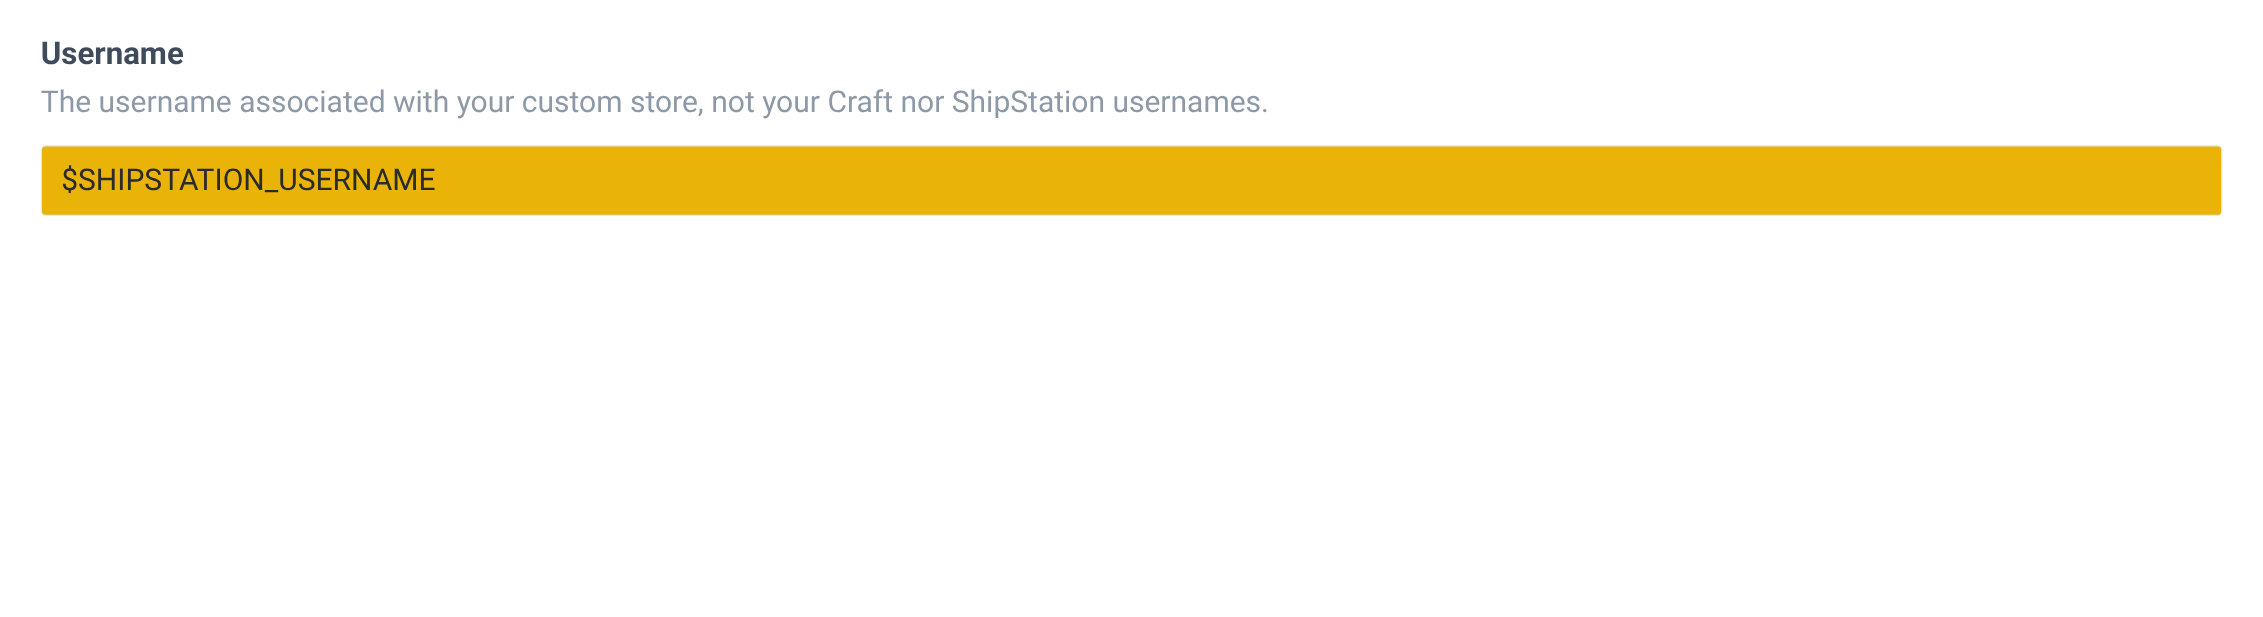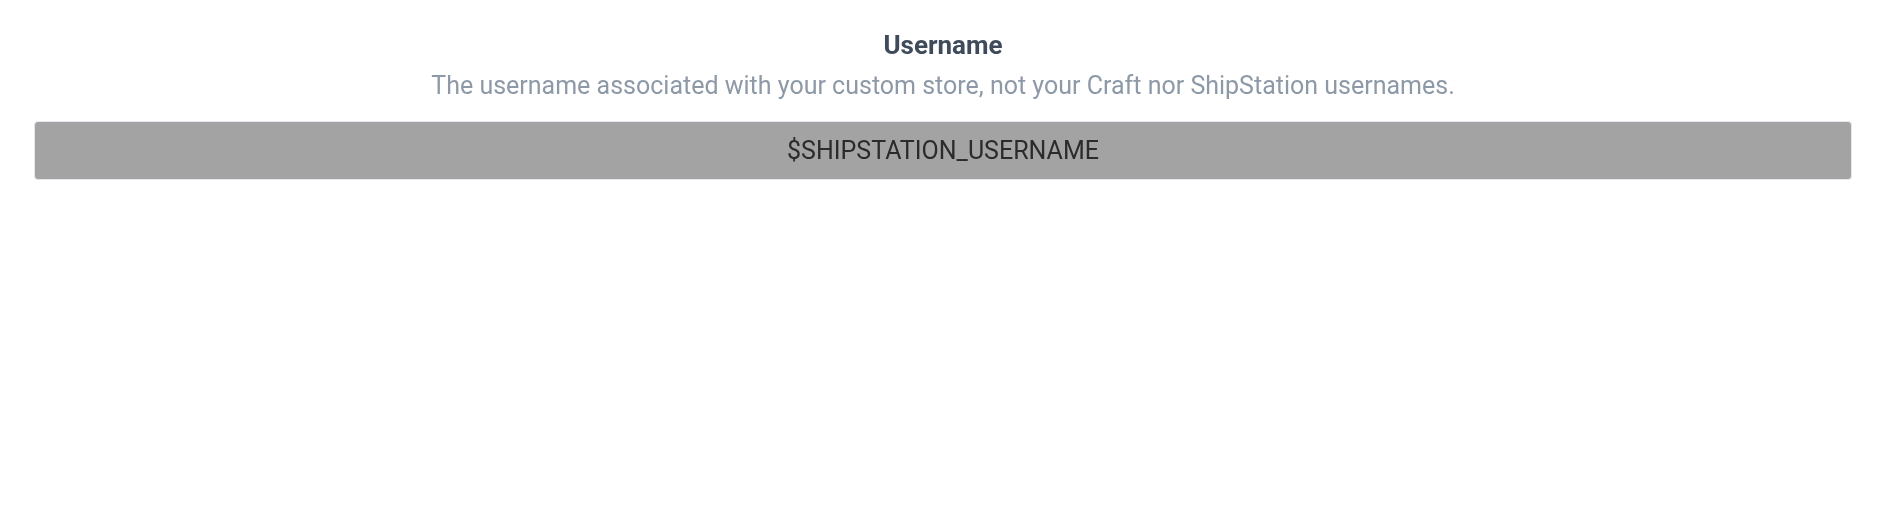--- a/index.html
+++ b/index.html
@@ -1,19 +1,18 @@
 <!DOCTYPE html>
 <html><head>
   <meta charset="utf-8">
   <style>
     * {
       box-sizing: border-box;
       margin: 0;
       padding: 0;
-      text-align: center;
     }
     body {
       font-family: -apple-system, BlinkMacSystemFont, "Segoe UI", Roboto, "Helvetica Neue", Arial, sans-serif;
       background: #ffffff;
       padding: 30px 34px;
       width: 1886px;
     }
     .field-group {
       margin-bottom: 42px;
     }
@@ -33,21 +32,21 @@
       line-height: 1.4;
     }
     .field-input {
       width: 100%;
       font-size: 25px;
       font-weight: 400;
       color: #2b2b2b;
       padding: 14px 16px;
       border: 1px solid #e4e7ed;
       border-radius: 4px;
-      background: #a3a3a3;
+      background: #eab308;
       outline: none;
       font-family: inherit;
     }
   </style>
 </head>
 <body>
 
 <div class="field-group">
   <label class="field-label">Username</label>
   <span class="field-help">The username associated with your custom store, not your Craft nor ShipStation usernames.</span>

